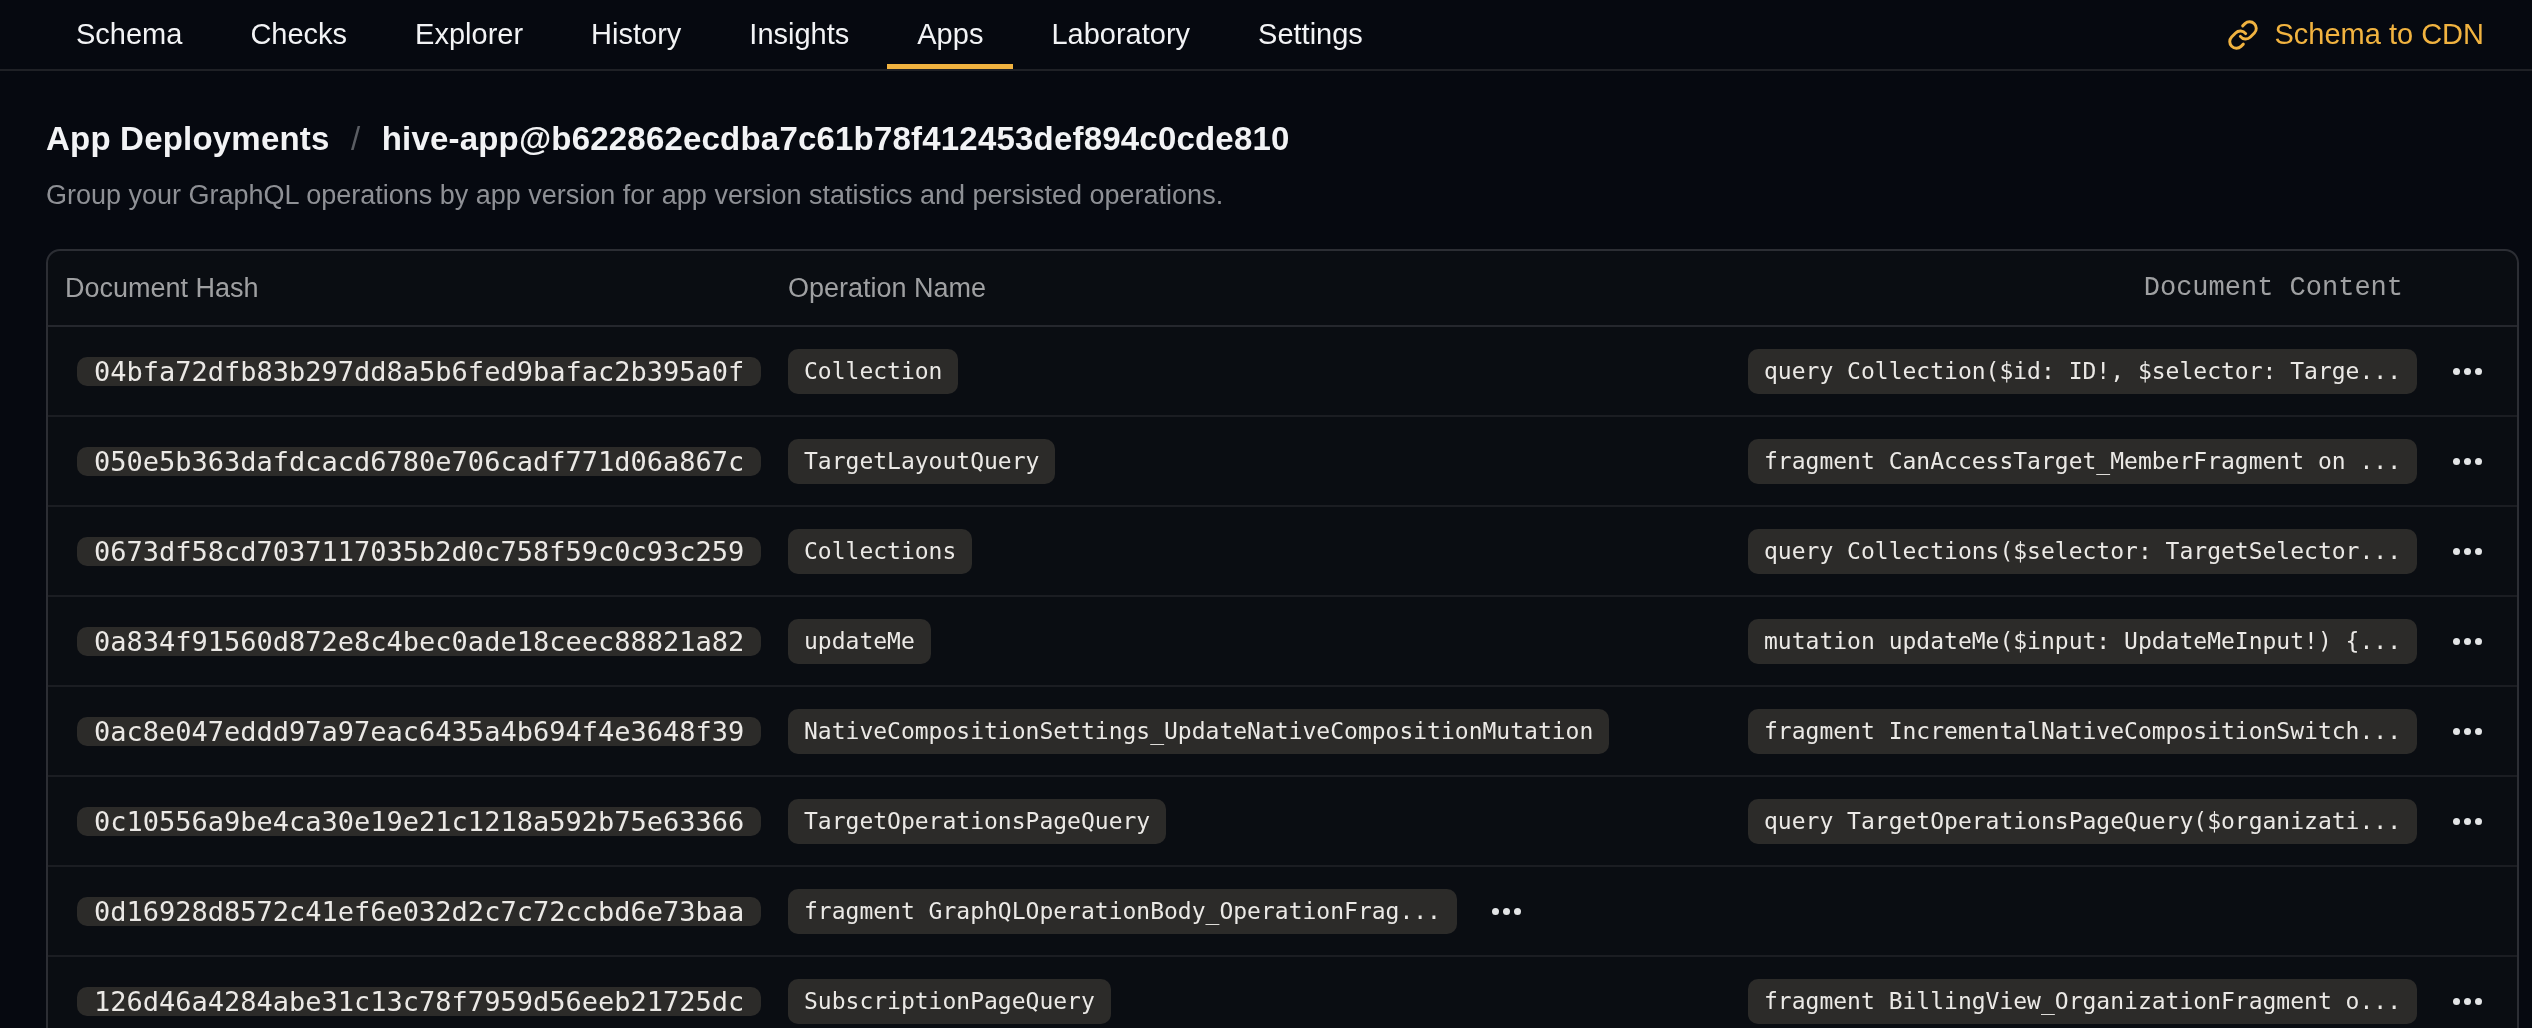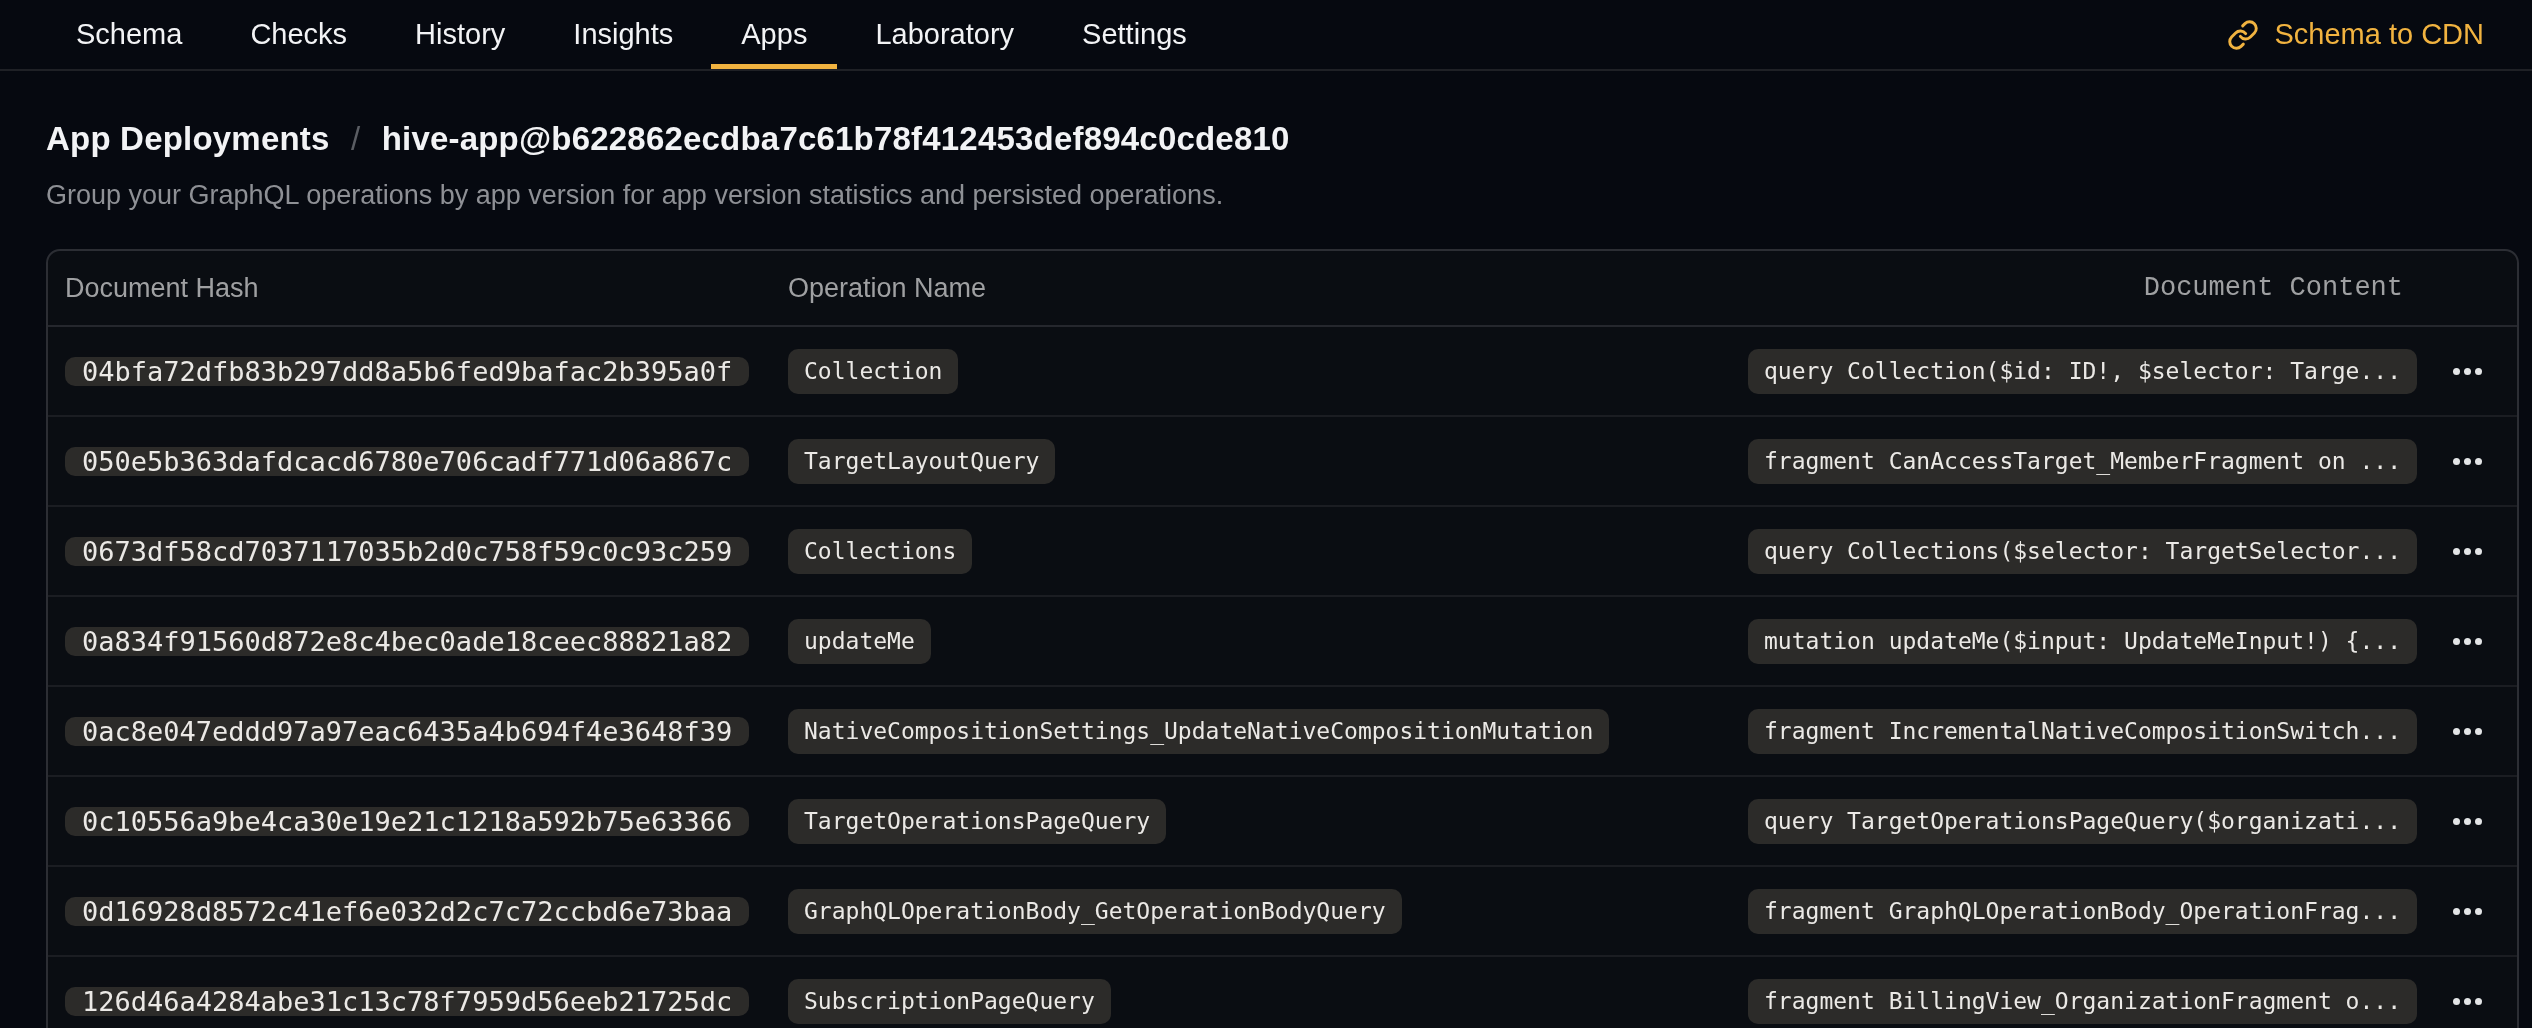--- a/index.html
+++ b/index.html
@@ -45,34 +45,35 @@
   .th-op{flex:1;}
   .th-content{flex:none;padding-right:114px;font-family:Liberation Mono, monospace;}
   .trow{display:flex;align-items:center;height:90px;border-bottom:2px solid var(--border-row);
     padding-left:17px;}
   .cell-hash{width:723px;flex:none;}
   .cell-op{flex:1;min-width:0;}
   .cell-content{flex:none;}
   .pill{display:inline-block;background:var(--pill-bg);border-radius:10px;
     font-family:"DejaVu Sans Mono","Liberation Mono",monospace;color:var(--pill-text);
     white-space:nowrap;}
-  .hash-pill{font-size:27px;line-height:29px;padding:0 17px;}
+  .hash-pill{font-size:27px;line-height:29px;padding:0 17px;margin-left:12px;}
   .op-pill,.content-pill{font-size:23px;line-height:25px;padding:10px 16px;}
   .menu-btn{width:100px;flex:none;height:100%;display:flex;align-items:center;
     justify-content:center;background:none;border:none;cursor:pointer;}
   .ellipsis{display:flex;gap:4px;}
   .ellipsis i{width:7px;height:7px;border-radius:50%;background:#e3e4e6;display:block;}
 </style>
 </head>
 <body>
 
 <nav class="topnav">
   <div class="tabs">
       <div class="tab">Schema</div>
       <div class="tab">Checks</div>
+      <div class="tab">Explorer</div>
       <div class="tab">History</div>
       <div class="tab">Insights</div>
       <div class="tab active">Apps</div>
       <div class="tab">Laboratory</div>
       <div class="tab">Settings</div>
     </div>
   <a class="cdn-link">
     <span>
       <svg width="32" height="32" viewBox="0 0 24 24" fill="none" stroke="currentColor" stroke-width="2.2" stroke-linecap="round" stroke-linejoin="round">
         <path d="M10 13a5 5 0 0 0 7.54.54l3-3a5 5 0 0 0-7.07-7.07l-1.72 1.71"></path>
@@ -209,23 +210,20 @@
               <i></i>
               <i></i>
             </span>
     </button>
   </div>
 
   <div class="trow">
     <div class="cell-hash">
       <span class="pill hash-pill">0d16928d8572c41ef6e032d2c7c72ccbd6e73baa</span>
     </div>
-    <div class="cell-op">
-      <span class="pill op-pill">GraphQLOperationBody_GetOperationBodyQuery</span>
-    </div>
     <div class="cell-content">
       <span class="pill content-pill">fragment GraphQLOperationBody_OperationFrag...</span>
     </div>
     <button class="menu-btn">
       <span class="ellipsis">
               <i></i>
               <i></i>
               <i></i>
             </span>
     </button>

